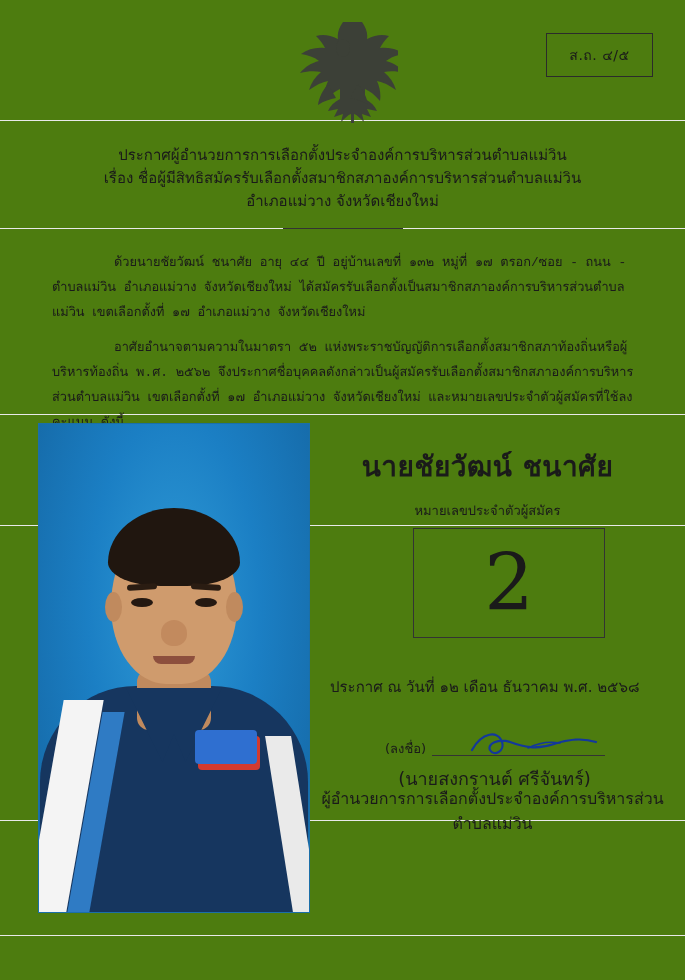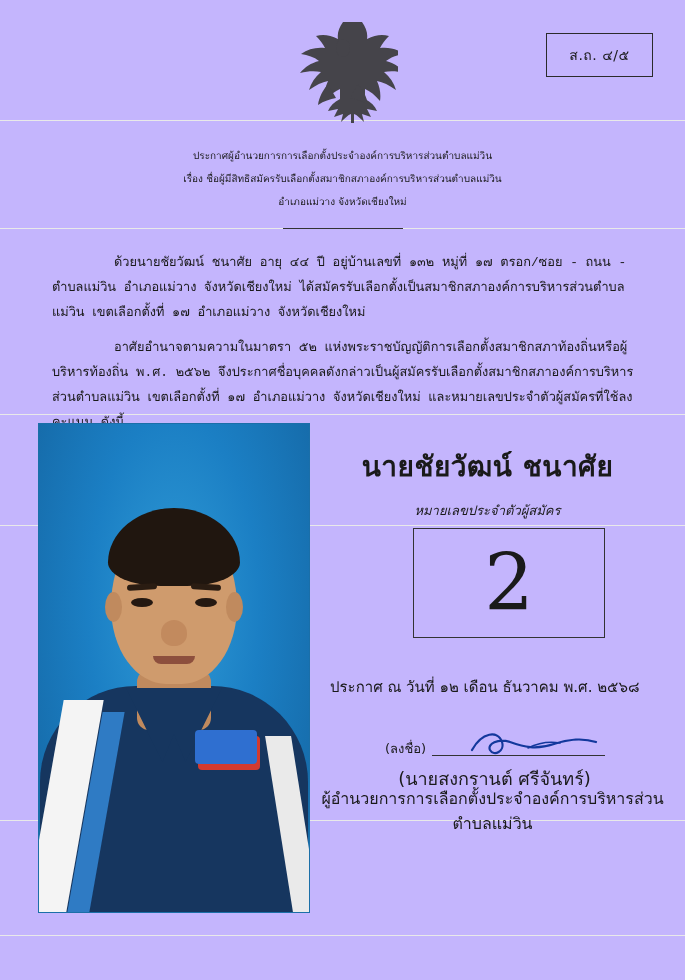--- a/index.html
+++ b/index.html
@@ -11,21 +11,21 @@
     width: 685px;
     height: 980px;
     position: relative;
     font-family: "DejaVu Sans", "Liberation Sans", sans-serif;
     color: #1a1a1a;
     overflow: hidden;
   }
   .page {
     position: absolute;
     inset: 0;
-    background: #c4b5fd;
+    background: #4d7c0f;
   }
   
   .scanline {
     position: absolute;
     left: 0;
     right: 0;
     height: 1px;
     background: #e9e9e9;
   }
 
@@ -55,21 +55,21 @@
     opacity: .92;
   }
 
   
   .heading {
     position: absolute;
     top: 144px;
     left: 0;
     right: 0;
     text-align: center;
-    font-size: 10px;
+    font-size: 15px;
     line-height: 23px;
   }
   .heading div { white-space: nowrap; }
   .rule {
     position: absolute;
     top: 228px;
     left: 50%;
     transform: translateX(-50%);
     width: 120px;
     border-top: 1px solid #333;
@@ -253,21 +253,20 @@
     font-weight: bold;
     letter-spacing: .5px;
   }
   .cand-number-label {
     position: absolute;
     top: 500px;
     left: 330px;
     right: 40px;
     text-align: center;
     font-size: 13px;
-    font-style: italic;
   }
   .number-box {
     position: absolute;
     top: 528px;
     left: 413px;
     width: 190px;
     height: 108px;
     border: 1px solid #333;
     display: flex;
     align-items: center;

